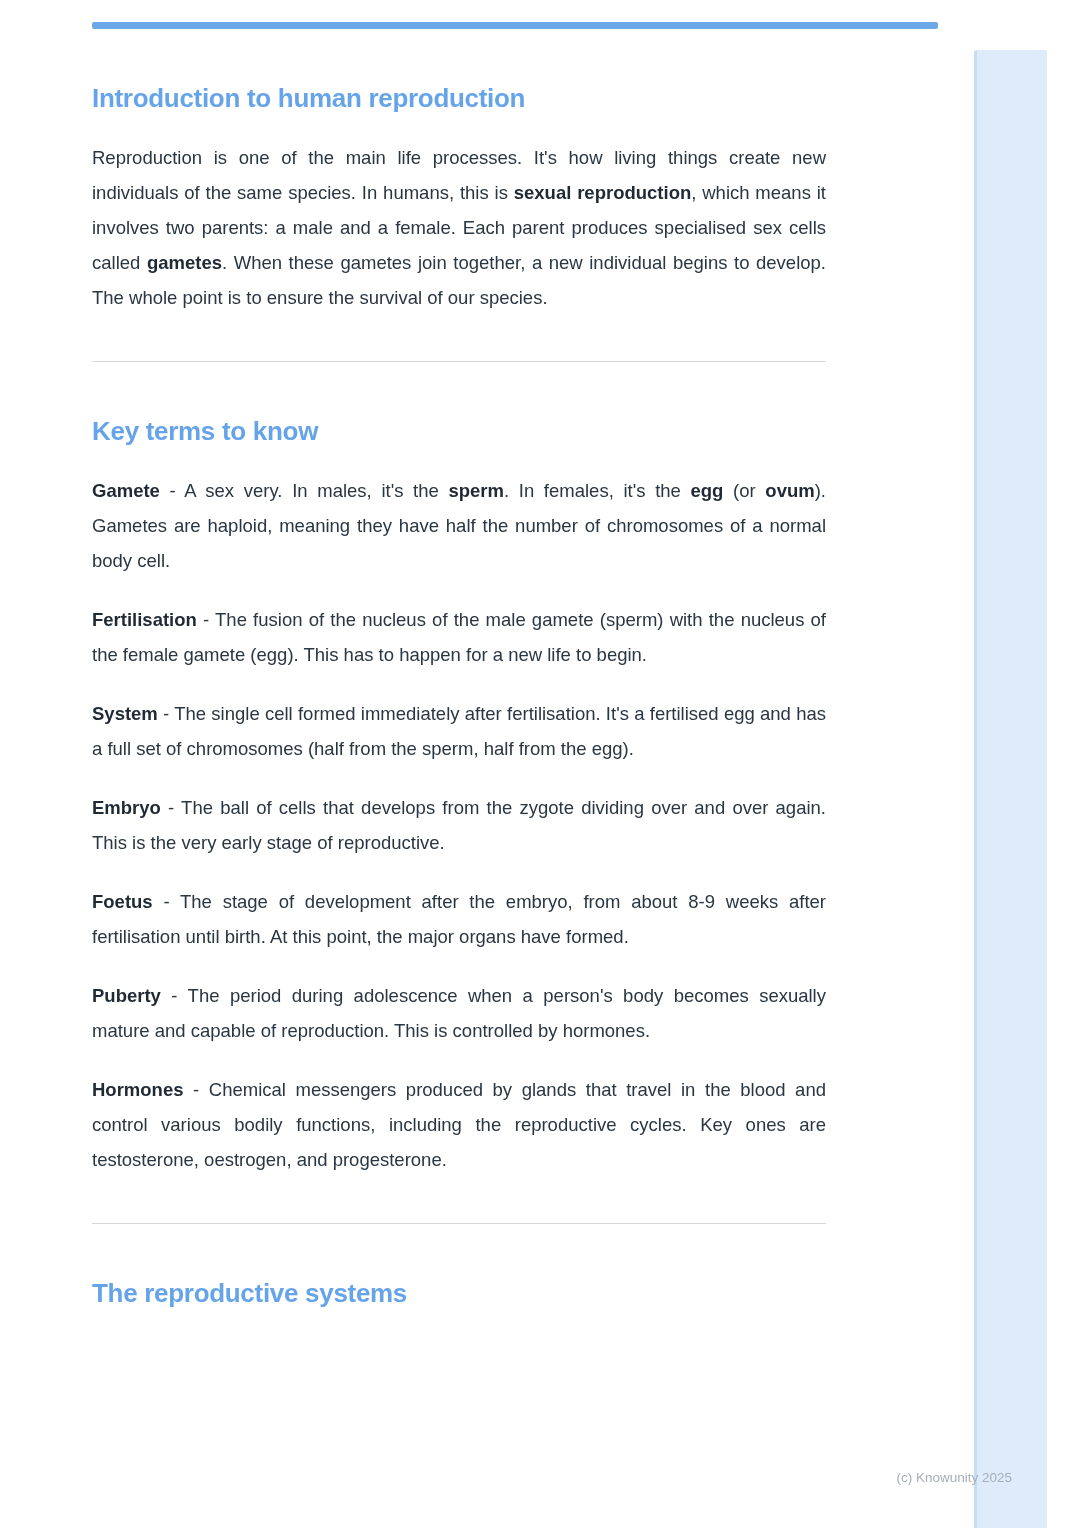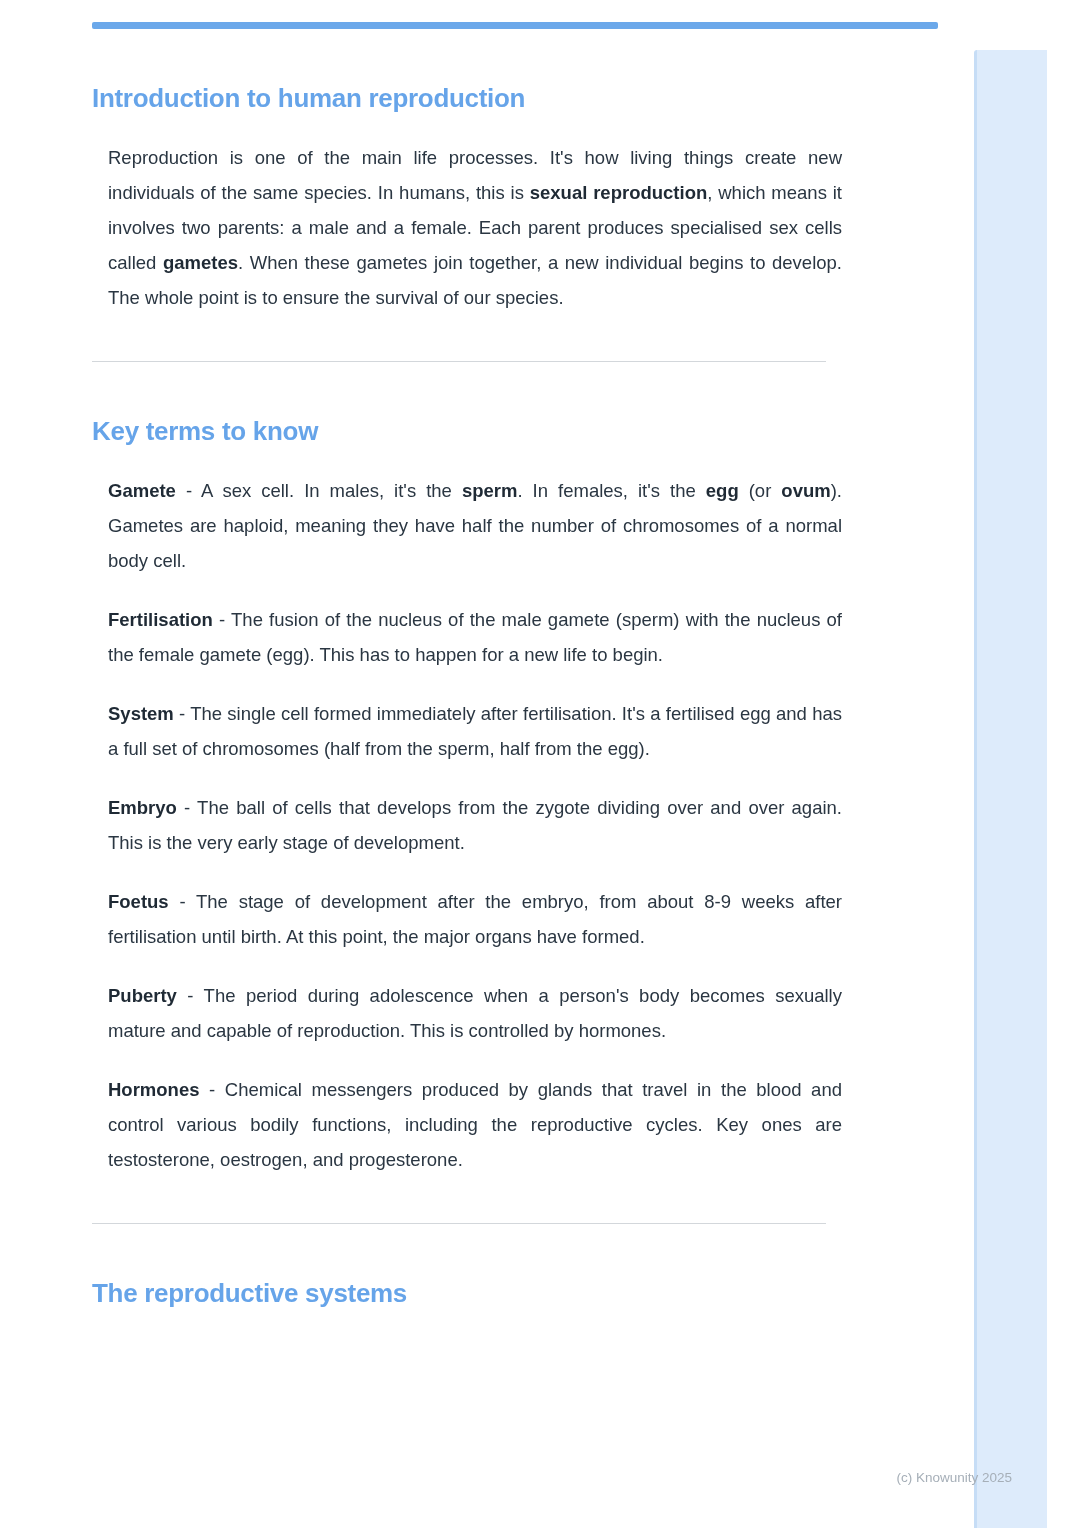--- a/index.html
+++ b/index.html
@@ -48,21 +48,21 @@
   }
   .section-heading {
     margin: 54px 0 26px 0;
     font-size: 26px;
     font-weight: 700;
     color: #66a4e9;
     letter-spacing: -0.3px;
   }
   .body-para {
     width: 734px;
-    margin: 0 0 24px 16px;
+    margin: 0 0 24px 0;
     font-size: 18.5px;
     line-height: 35px;
     color: #2a3642;
     text-align: justify;
   }
   .body-para strong { font-weight: 700; color: #1f2a35; }
   .divider {
     border: none;
     border-top: 1px solid #d3d7db;
     width: 734px;
@@ -92,24 +92,24 @@
 
     <h2 class="section-heading">Introduction to human reproduction</h2>
 
     <p class="body-para"><span>Reproduction is one of the main life processes. It's how living things create new individuals of the same species. In humans, this is </span><strong>sexual reproduction</strong><span>, which means it involves two parents: a male and a female. Each parent produces specialised sex cells called </span><strong>gametes</strong><span>. When these gametes join together, a new individual begins to develop. The whole point is to ensure the survival of our species.</span></p>
 
     <hr class="divider">
 
     <h2 class="section-heading">Key terms to know</h2>
 
     <div>
-        <p class="body-para"><strong>Gamete</strong><span> - A sex cell. In males, it's the </span><strong>sperm</strong><span>. In females, it's the </span><strong>egg</strong><span> (or </span><strong>ovum</strong><span>). Gametes are haploid, meaning they have half the number of chromosomes of a normal body cell.</span></p>
+        <p class="body-para"><strong>Gamete</strong><span> - A sex very. In males, it's the </span><strong>sperm</strong><span>. In females, it's the </span><strong>egg</strong><span> (or </span><strong>ovum</strong><span>). Gametes are haploid, meaning they have half the number of chromosomes of a normal body cell.</span></p>
         <p class="body-para"><strong>Fertilisation</strong><span> - The fusion of the nucleus of the male gamete (sperm) with the nucleus of the female gamete (egg). This has to happen for a new life to begin.</span></p>
         <p class="body-para"><strong>System</strong><span> - The single cell formed immediately after fertilisation. It's a fertilised egg and has a full set of chromosomes (half from the sperm, half from the egg).</span></p>
-        <p class="body-para"><strong>Embryo</strong><span> - The ball of cells that develops from the zygote dividing over and over again. This is the very early stage of development.</span></p>
+        <p class="body-para"><strong>Embryo</strong><span> - The ball of cells that develops from the zygote dividing over and over again. This is the very early stage of reproductive.</span></p>
         <p class="body-para"><strong>Foetus</strong><span> - The stage of development after the embryo, from about 8-9 weeks after fertilisation until birth. At this point, the major organs have formed.</span></p>
         <p class="body-para"><strong>Puberty</strong><span> - The period during adolescence when a person's body becomes sexually mature and capable of reproduction. This is controlled by hormones.</span></p>
         <p class="body-para"><strong>Hormones</strong><span> - Chemical messengers produced by glands that travel in the blood and control various bodily functions, including the reproductive cycles. Key ones are testosterone, oestrogen, and progesterone.</span></p>
       </div>
 
     <hr class="divider">
 
     <h2 class="section-heading last-heading">The reproductive systems</h2>
 
   </div>

